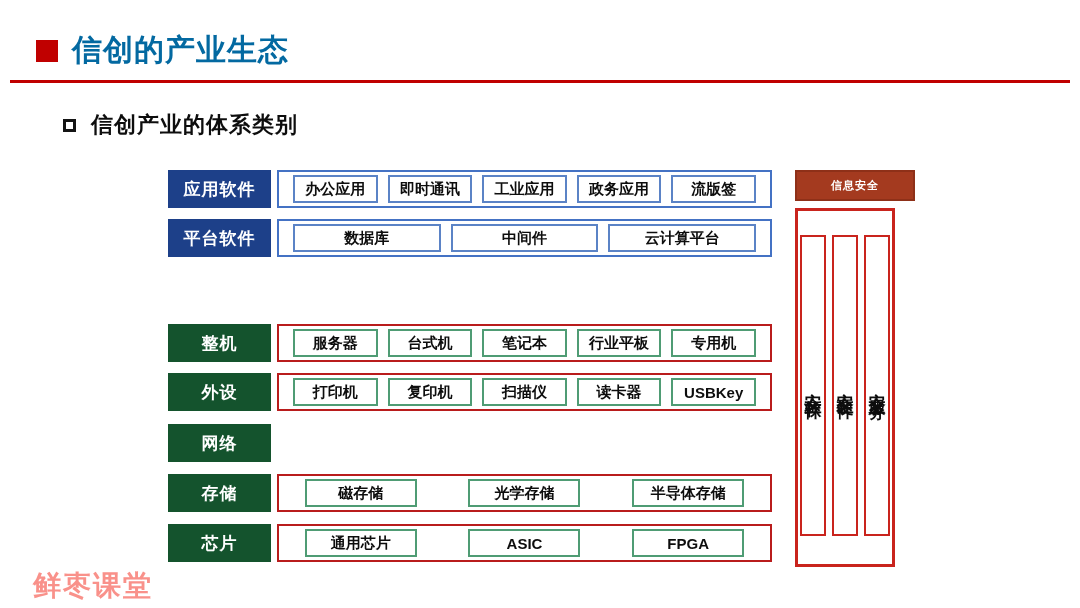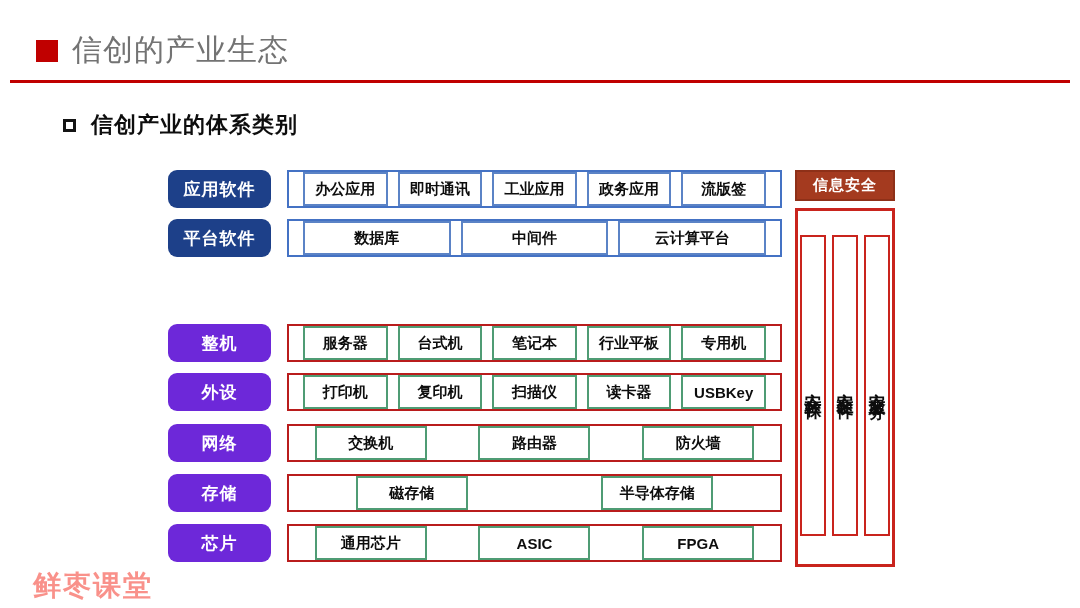--- a/index.html
+++ b/index.html
@@ -5,57 +5,57 @@
   * { margin:0; padding:0; box-sizing:border-box; }
   html,body { background:#ffffff; }
   .slide {
     position:relative; width:1080px; height:608px; background:#ffffff;
     font-family:"Liberation Sans","DejaVu Sans",sans-serif; overflow:hidden;
   }
 
   
   .title-wrap { position:absolute; left:36px; top:30px; display:flex; align-items:center; }
   .title-bullet { width:22px; height:22px; background:#C00000; margin-right:14px; }
-  .page-title { font-size:30px; font-weight:normal; color:#737373; letter-spacing:1px; }
+  .page-title { font-size:30px; font-weight:bold; color:#0369a1; letter-spacing:1px; }
   .rule { position:absolute; left:10px; right:10px; top:80px; height:3px; background:#C00000; }
 
   .subtitle-wrap { position:absolute; left:63px; top:110px; display:flex; align-items:center; }
   .subtitle-bullet { width:13px; height:13px; border:3px solid #141414; background:#fff; margin-right:15px; }
   .page-subtitle { font-size:22px; font-weight:bold; color:#0d0d0d; letter-spacing:1px; }
 
   
   .row { position:absolute; left:168px; height:38px; display:flex; }
   .row-label {
-    width:103px; height:38px; margin-right:16px; color:#ffffff; font-size:17px; font-weight:bold;
-    display:flex; align-items:center; justify-content:center; letter-spacing:1px; flex:none;border-radius:9px;
+    width:103px; height:38px; margin-right:6px; color:#ffffff; font-size:17px; font-weight:bold;
+    display:flex; align-items:center; justify-content:center; letter-spacing:1px; flex:none;
   }
   .row-boxes {
     width:495px; height:38px; display:flex; align-items:center; background:#ffffff; flex:none;
   }
   .box {
-    height:34px; background:#ffffff; display:flex; align-items:center; justify-content:center;
+    height:28px; background:#ffffff; display:flex; align-items:center; justify-content:center;
     font-size:15px; font-weight:bold; color:#0d0d0d; white-space:nowrap;
   }
   
   .t-blue  .row-label { background:#1D4089; }
   .t-blue  .row-boxes { border:2px solid #4472C4; }
   .t-blue  .box       { border:2px solid #5B83C6; }
-  .t-green .row-label { background:#6d28d9;text-align:right; }
+  .t-green .row-label { background:#14532d;text-align:right; }
   .t-green .row-boxes { border:2px solid #b91c1c; }
   .t-green .box       { border:2px solid #4F9C74; }
   
   .fill   { padding:0 9px; }
   .fill .box { flex:1; margin:0 5px; }
   .narrow { justify-content:space-around; }
   .narrow .box { width:112px; flex:none; }
 
   
   .sec-header {
-    position:absolute; left:795px; top:170px; width:100px; height:31px;
-    background:#A43A1F; border:2px solid #8E3018; color:#ffffff; font-size:15px; font-weight:bold;
+    position:absolute; left:795px; top:170px; width:120px; height:31px;
+    background:#A43A1F; border:2px solid #8E3018; color:#ffffff; font-size:11px; font-weight:bold;
     display:flex; align-items:center; justify-content:center; letter-spacing:1px;
   }
   .sec-outer {
     position:absolute; left:795px; top:208px; width:100px; height:359px;
     border:3px solid #C9241D; background:#ffffff;
     display:flex; justify-content:center; gap:6px; padding-top:24px;
   }
   .sec-col {
     width:26px; height:301px; border:2px solid #C9241D; background:#ffffff;
     display:flex; align-items:center; justify-content:center;
@@ -122,31 +122,27 @@
       <div class="box">打印机</div>
       <div class="box">复印机</div>
       <div class="box">扫描仪</div>
       <div class="box">读卡器</div>
       <div class="box">USBKey</div>
     </div>
   </div>
 
   <div class="row t-green" style="top:424px">
     <div class="row-label">网络</div>
-    <div class="row-boxes narrow">
-      <div class="box">交换机</div>
-      <div class="box">路由器</div>
-      <div class="box">防火墙</div>
-    </div>
   </div>
 
   <div class="row t-green" style="top:474px">
     <div class="row-label">存储</div>
     <div class="row-boxes narrow">
       <div class="box">磁存储</div>
+      <div class="box">光学存储</div>
       <div class="box">半导体存储</div>
     </div>
   </div>
 
   <div class="row t-green" style="top:524px">
     <div class="row-label">芯片</div>
     <div class="row-boxes narrow">
       <div class="box">通用芯片</div>
       <div class="box">ASIC</div>
       <div class="box">FPGA</div>

